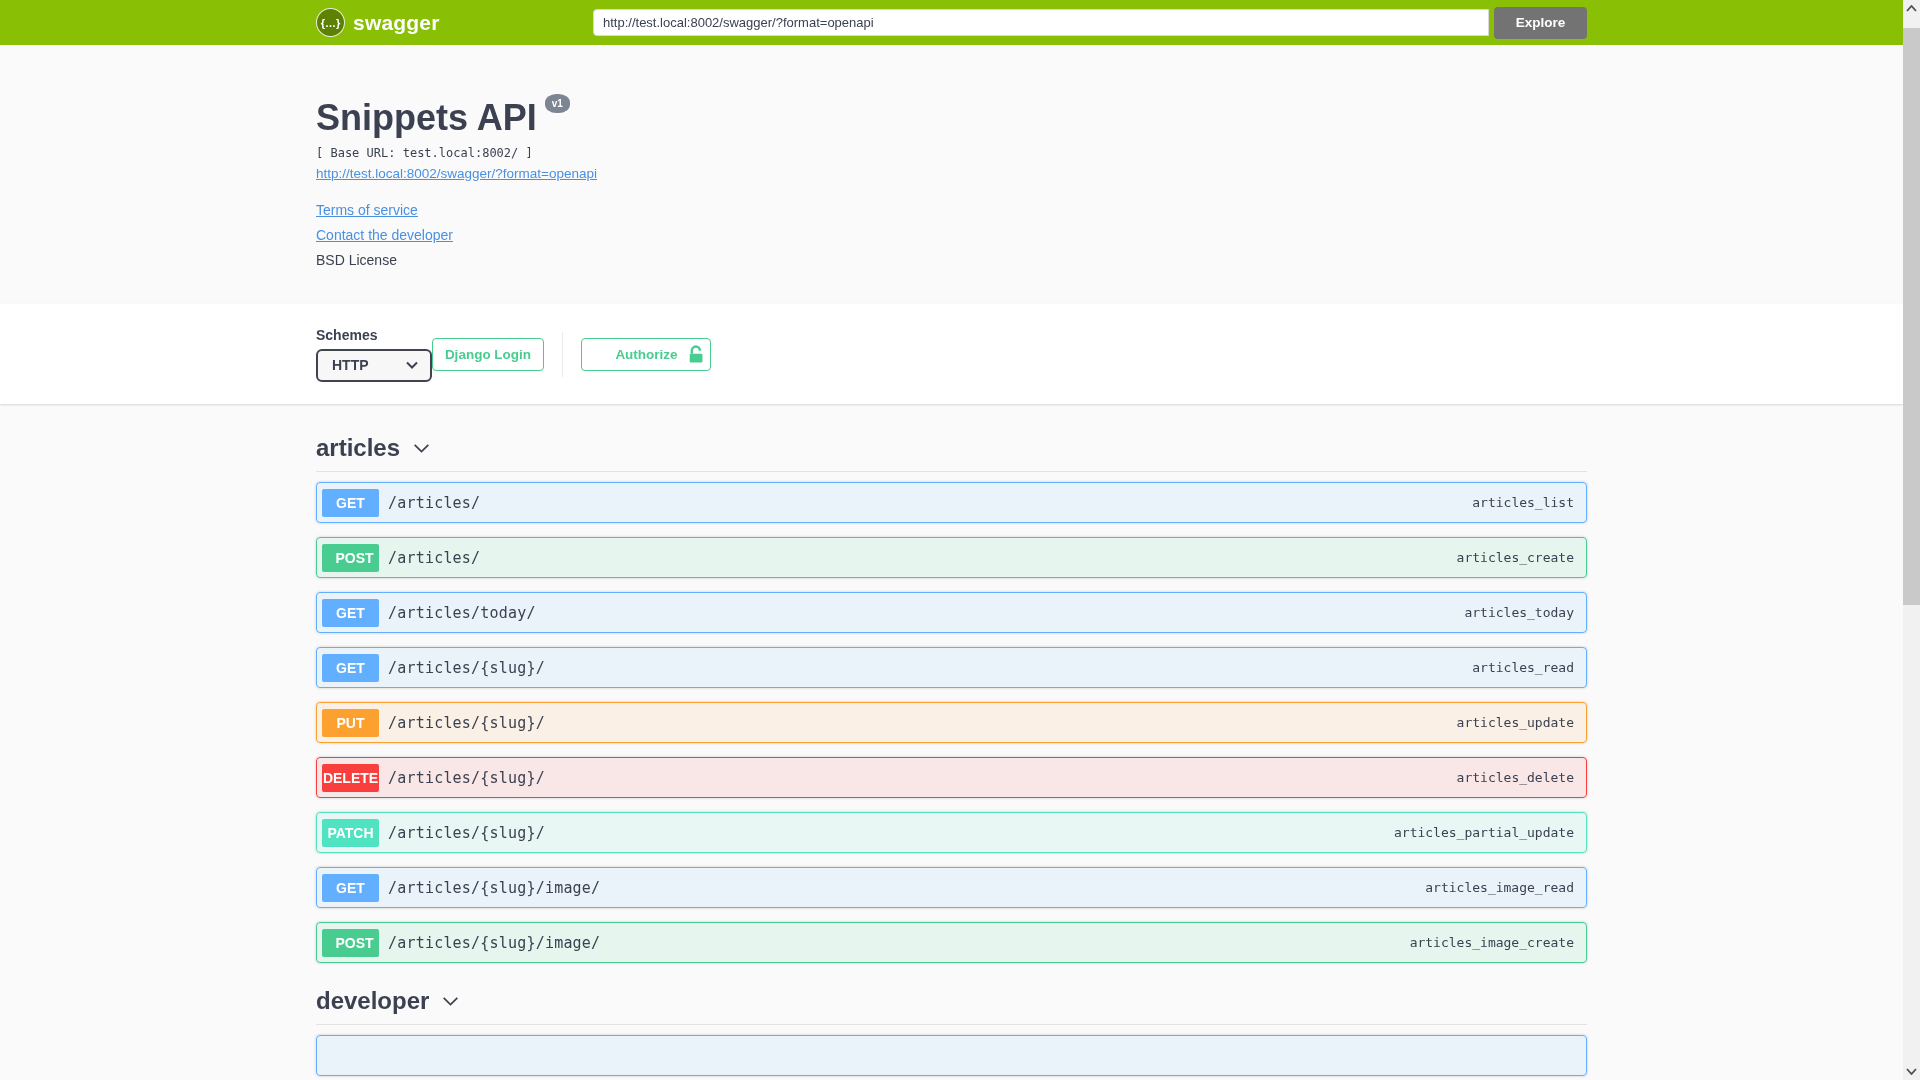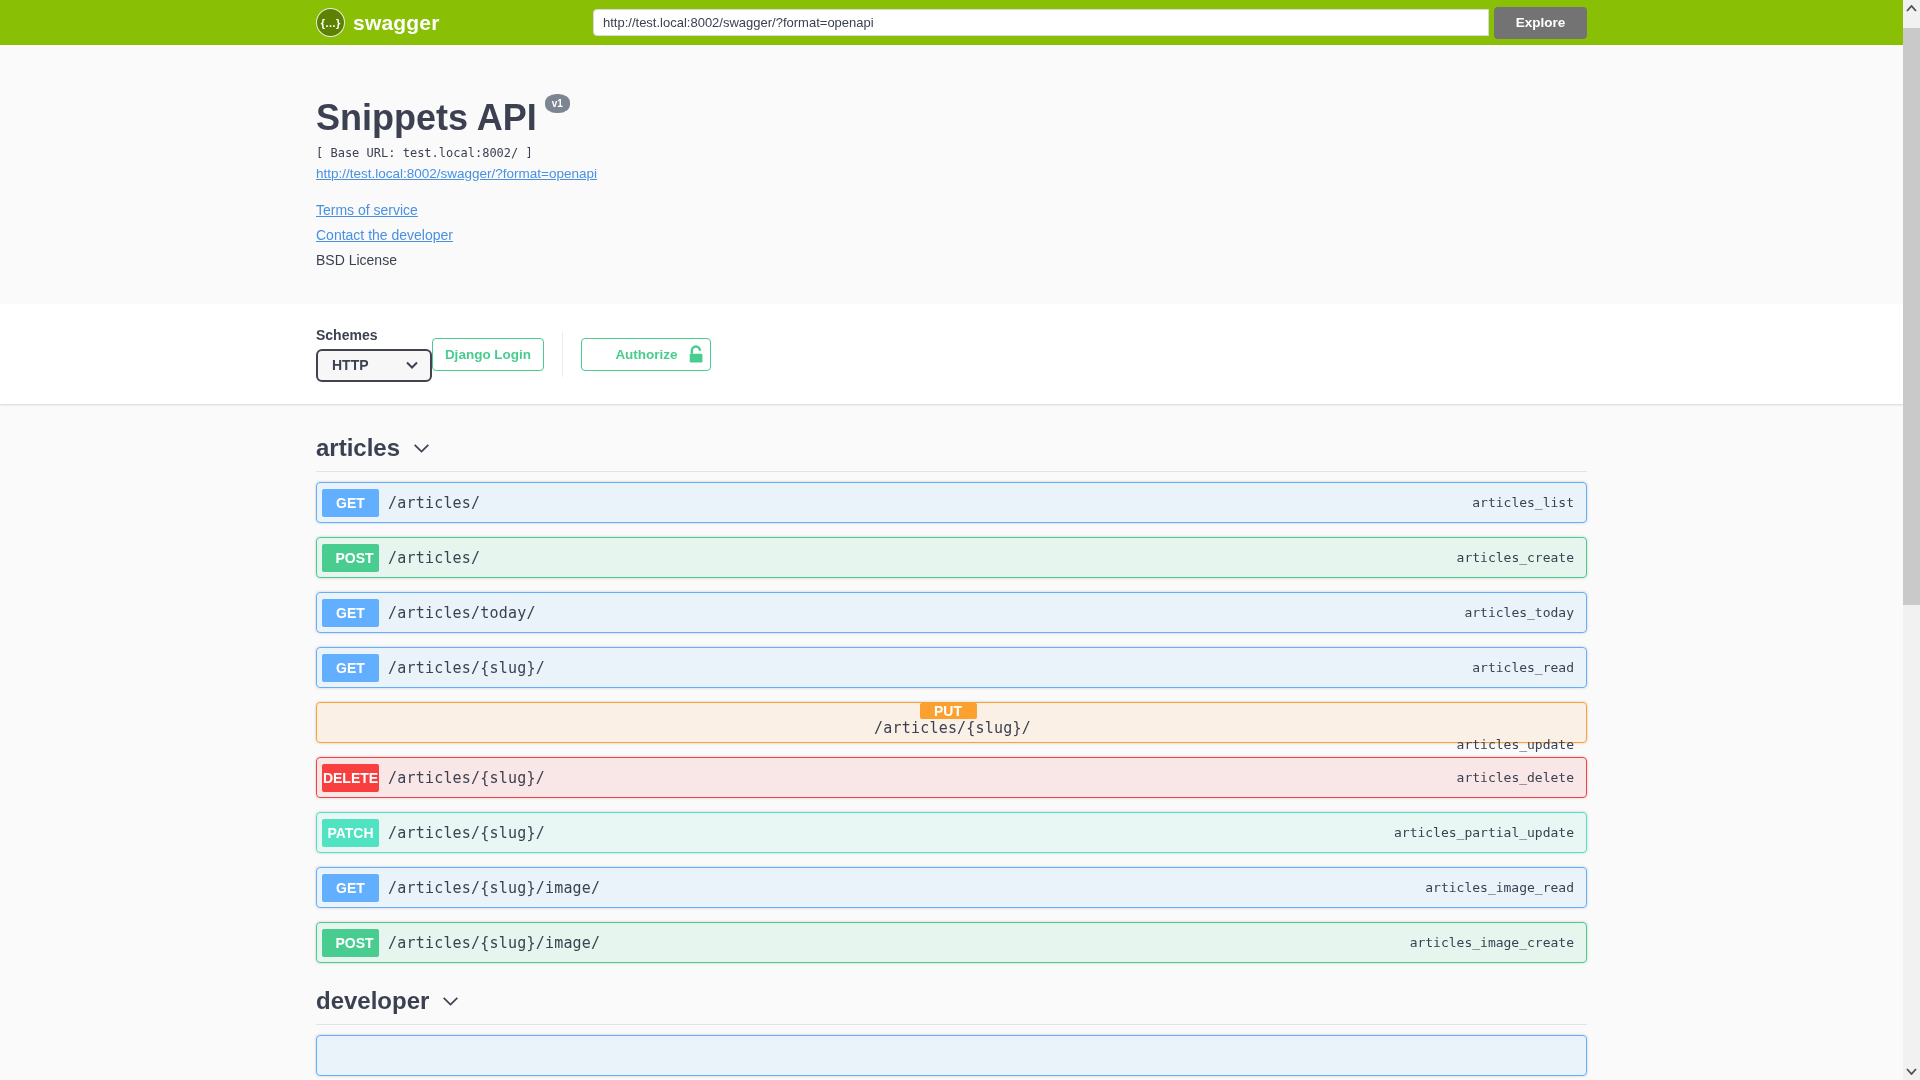--- a/index.html
+++ b/index.html
@@ -59,21 +59,21 @@
   .ops-wrap { padding-top:31px; }
   .opsection + .opsection { margin-top:25px; }
   .opsection-header { display:flex; align-items:center; gap:11px; padding-bottom:10px;
                       border-bottom:1px solid #e3e3e3; cursor:pointer; }
   .opsection-title { font-size:24px; font-weight:700; line-height:26px; color:#3b4151; }
   .ops-list { margin-top:10px; }
   .op { height:41px; border-radius:4px; border:1px solid; display:flex; align-items:center;
         padding:0 12px 0 5px; margin-bottom:14px; box-shadow:0 0 3px rgba(0,0,0,.19); cursor:pointer; }
   .op.get    { border-color:#61affe; background:rgba(97,175,254,.10); }
   .op.post   { border-color:#49cc90; background:rgba(73,204,144,.10); }
-  .op.put    { border-color:#fca130; background:rgba(252,161,48,.10);flex-direction:column; }
+  .op.put    { border-color:#fca130; background:rgba(252,161,48,.10); }
   .op.delete { border-color:#f93e3e; background:rgba(249,62,62,.10); }
   .op.patch  { border-color:#50e3c2; background:rgba(80,227,194,.10); }
   .method-badge { width:57px; height:28px; border-radius:2px; color:#fff; font-weight:700;
                   font-size:14px; display:flex; align-items:center; justify-content:center;
                   font-family:"Liberation Sans",sans-serif; }
   .op.get .method-badge    { background:#61affe; }
   .op.post .method-badge   { background:#49cc90;padding-left:8px; }
   .op.put .method-badge    { background:#fca130; }
   .op.delete .method-badge { background:#f93e3e; }
   .op.patch .method-badge  { background:#50e3c2; }

